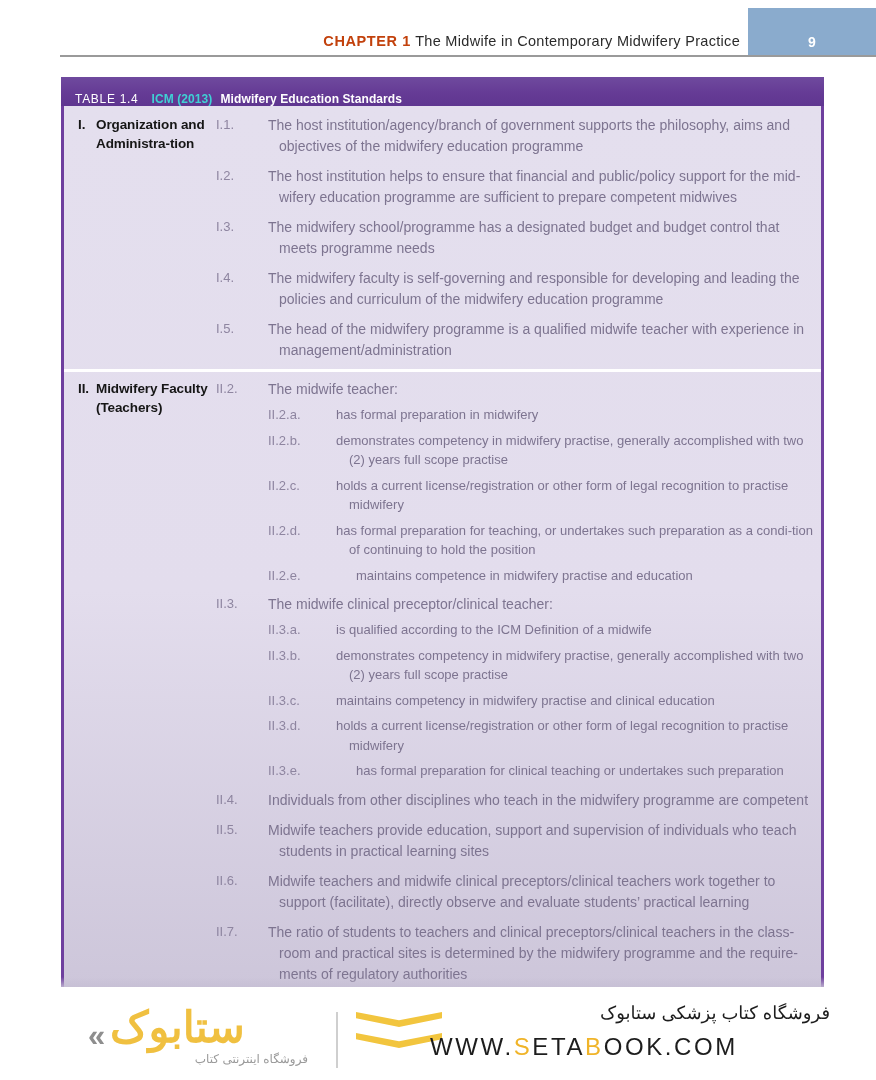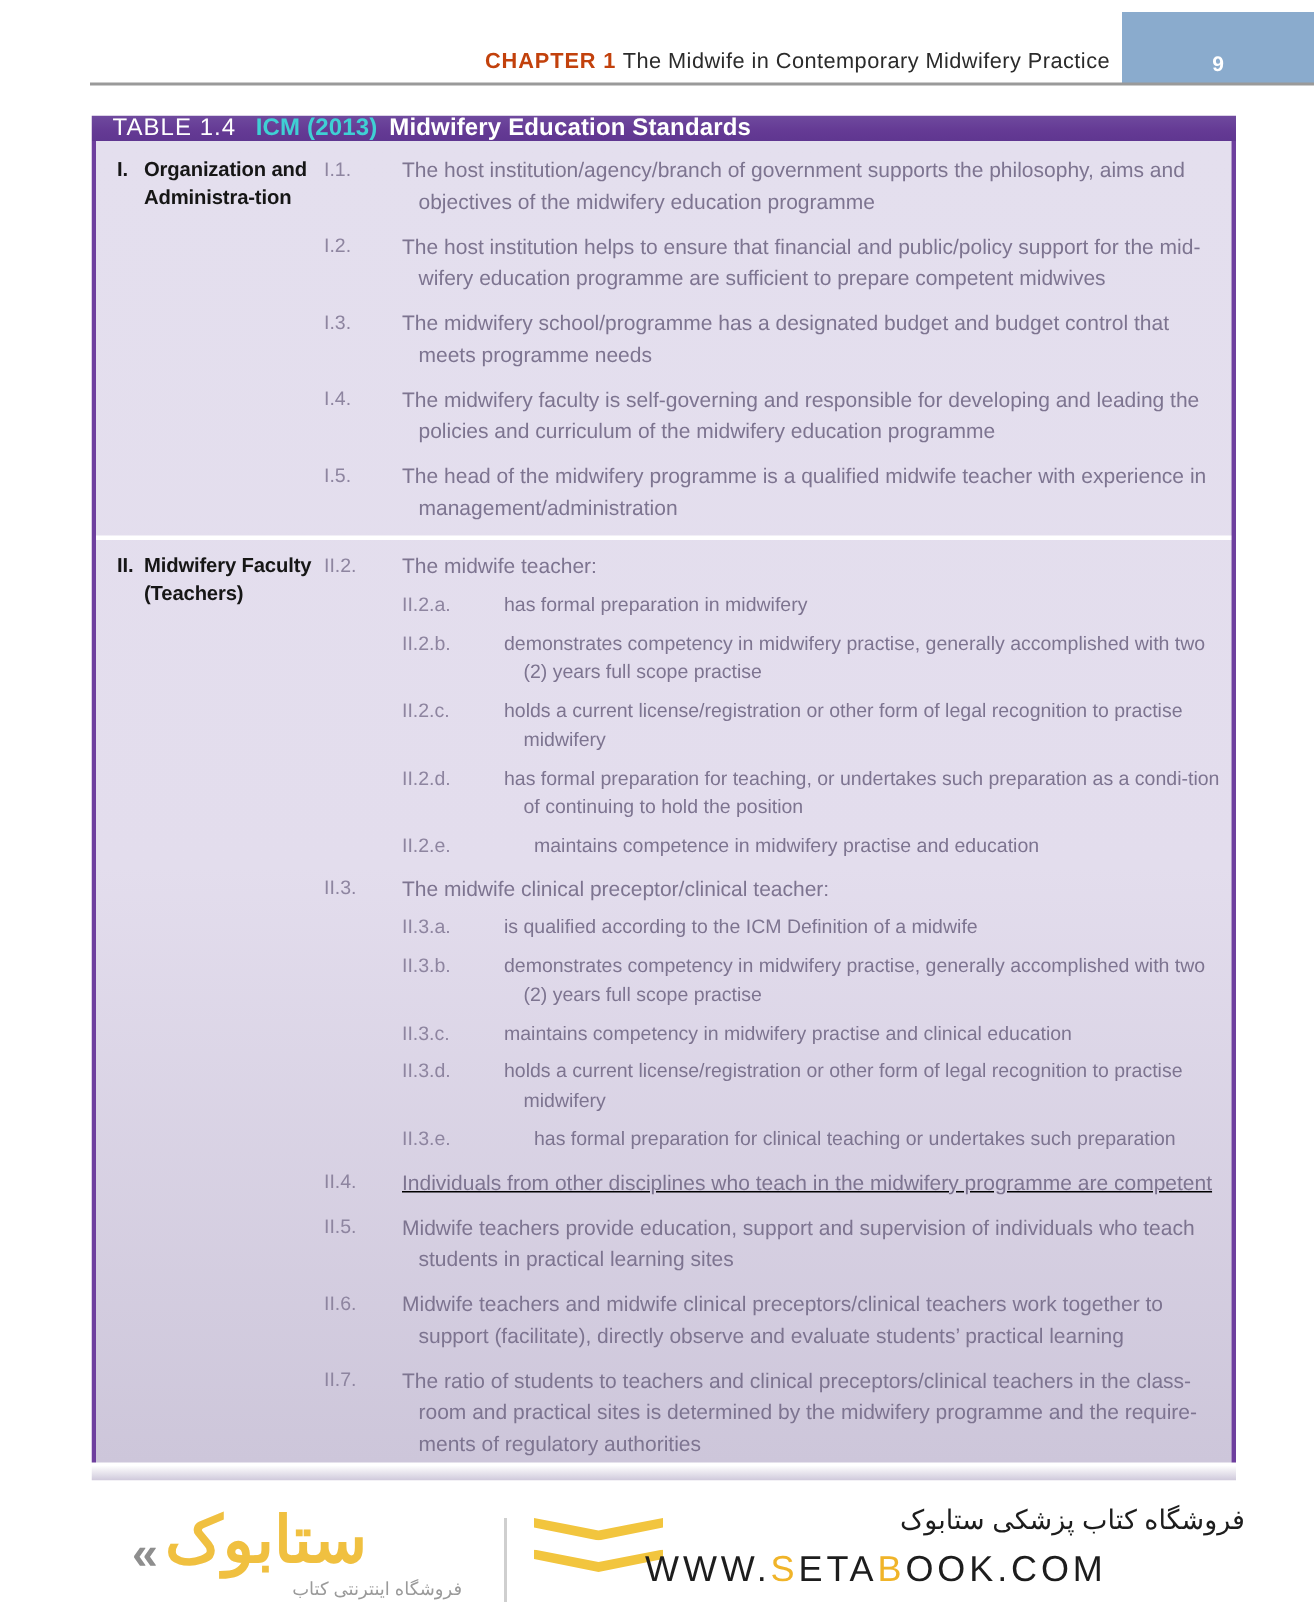--- a/index.html
+++ b/index.html
@@ -64,28 +64,28 @@
   
   .table-wrap {
     position: absolute;
     left: 61px; top: 77px;
     width: 763px;
     height: 910px;
     overflow: hidden;
   }
 
   .table-title {
-    height: 17px;
+    height: 29px;
     background: #6a3f99;
     background: linear-gradient(to bottom, #6f4a9e 0%, #653b95 55%, #5f3690 100%);
     color: #ffffff;
     display: flex;
-    align-items: flex-start;
+    align-items: flex-end;
     padding-left: 14px;
-    font-size: 16px;
+    font-size: 12px;
     white-space: nowrap;
   }
   .tt-label { font-weight: normal; letter-spacing: .7px; }
   .tt-icm { color: #3fd0d4; font-weight: bold; margin-left: 13px; letter-spacing: .1px; }
   .tt-main { color: #ffffff; font-weight: bold; margin-left: 8px; letter-spacing: .1px; }
 
   .table-body {
     border-left: 3px solid #6e3f9e;
     border-right: 3px solid #6e3f9e;
     background: linear-gradient(to bottom, #e4dfee 0%, #e3dded 55%, #cdc6da 100%);
@@ -369,21 +369,21 @@
                 </div>
                 <div class="subitem">
                   <div class="sub-num">II.3.e.</div>
                   <div class="sub-text">has formal preparation for clinical teaching or undertakes such preparation</div>
                 </div>
               </div>
             </div>
           </div>
           <div class="item">
             <div class="item-num">II.4.</div>
-            <div style="flex: 1 1 auto; text-decoration: underline;">
+            <div style="flex: 1 1 auto;">
               <div class="item-text">Individuals from other disciplines who teach in the midwifery programme are competent</div>
             </div>
           </div>
           <div class="item">
             <div class="item-num">II.5.</div>
             <div style="flex: 1 1 auto;">
               <div class="item-text">Midwife teachers provide education, support and supervision of individuals who teach students in practical learning sites</div>
             </div>
           </div>
           <div class="item">

